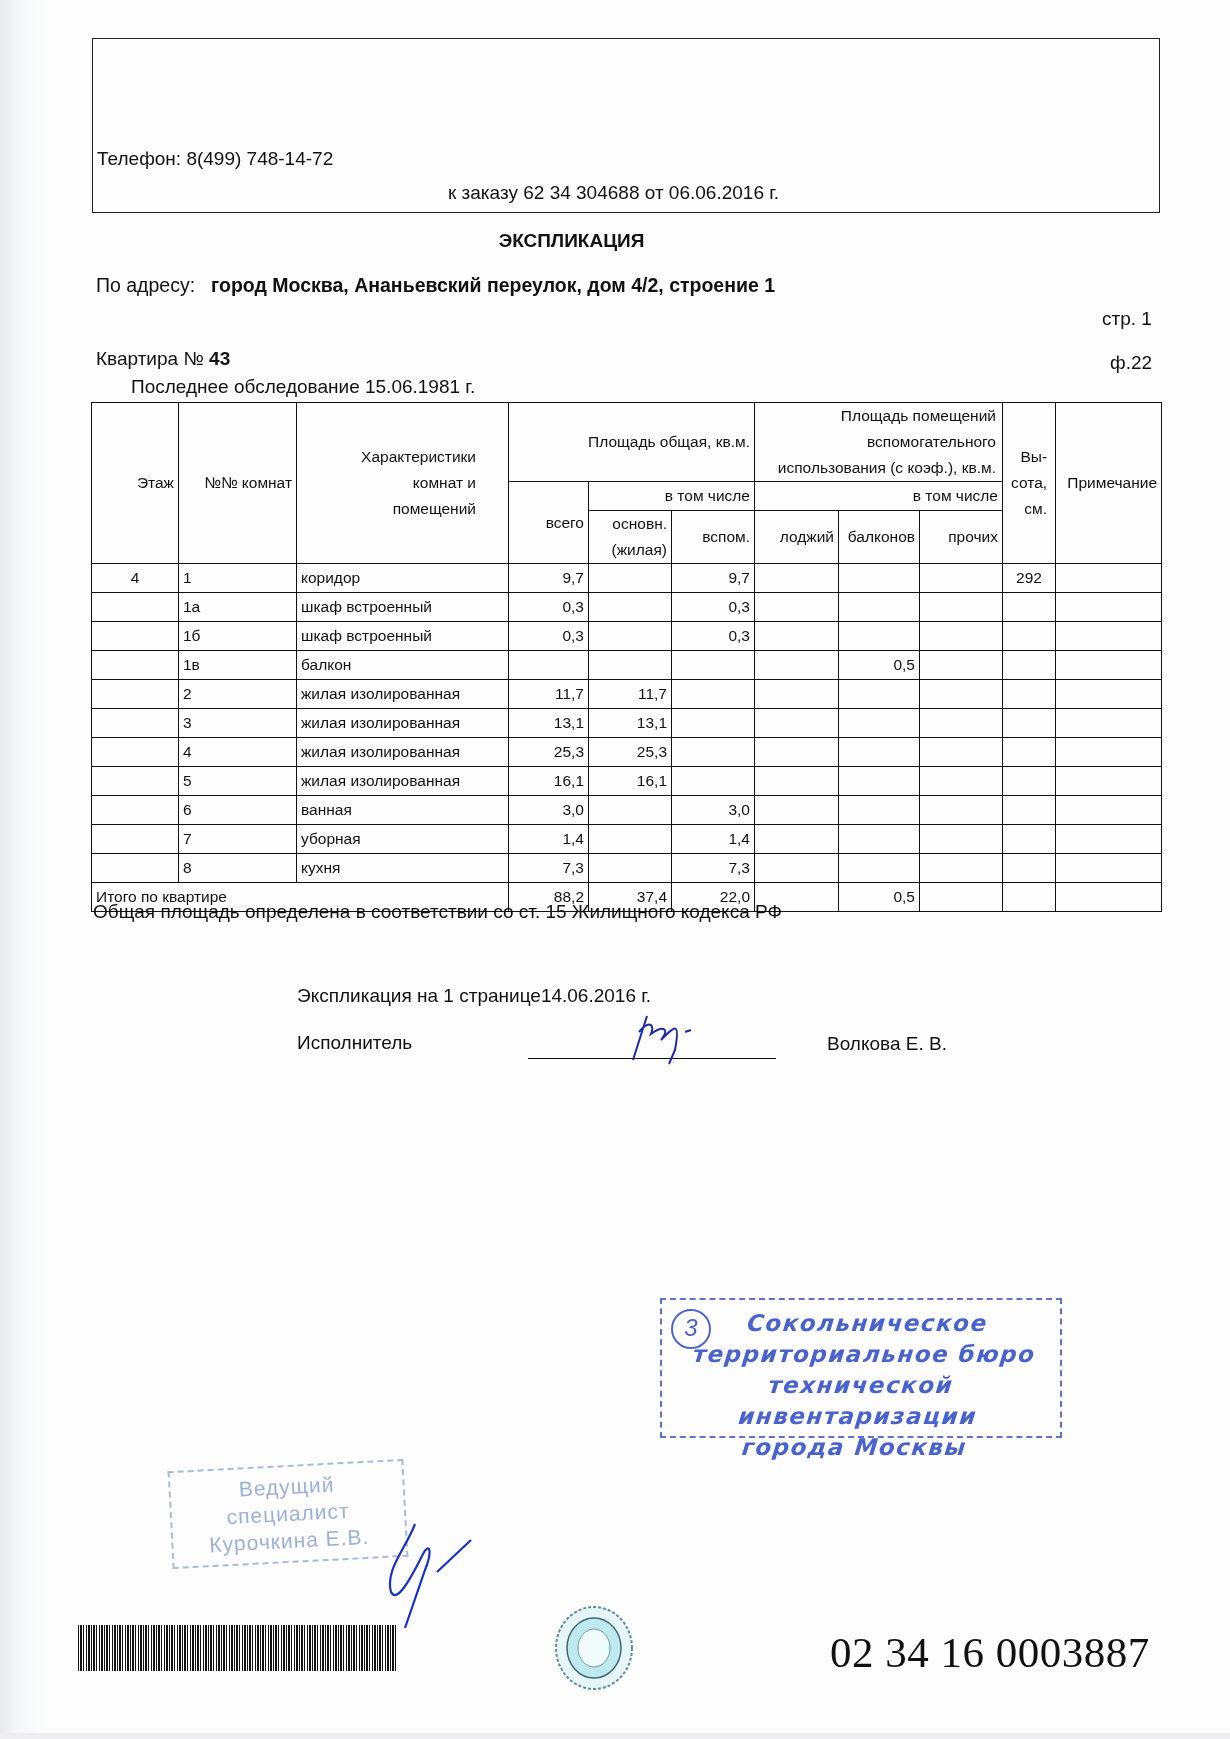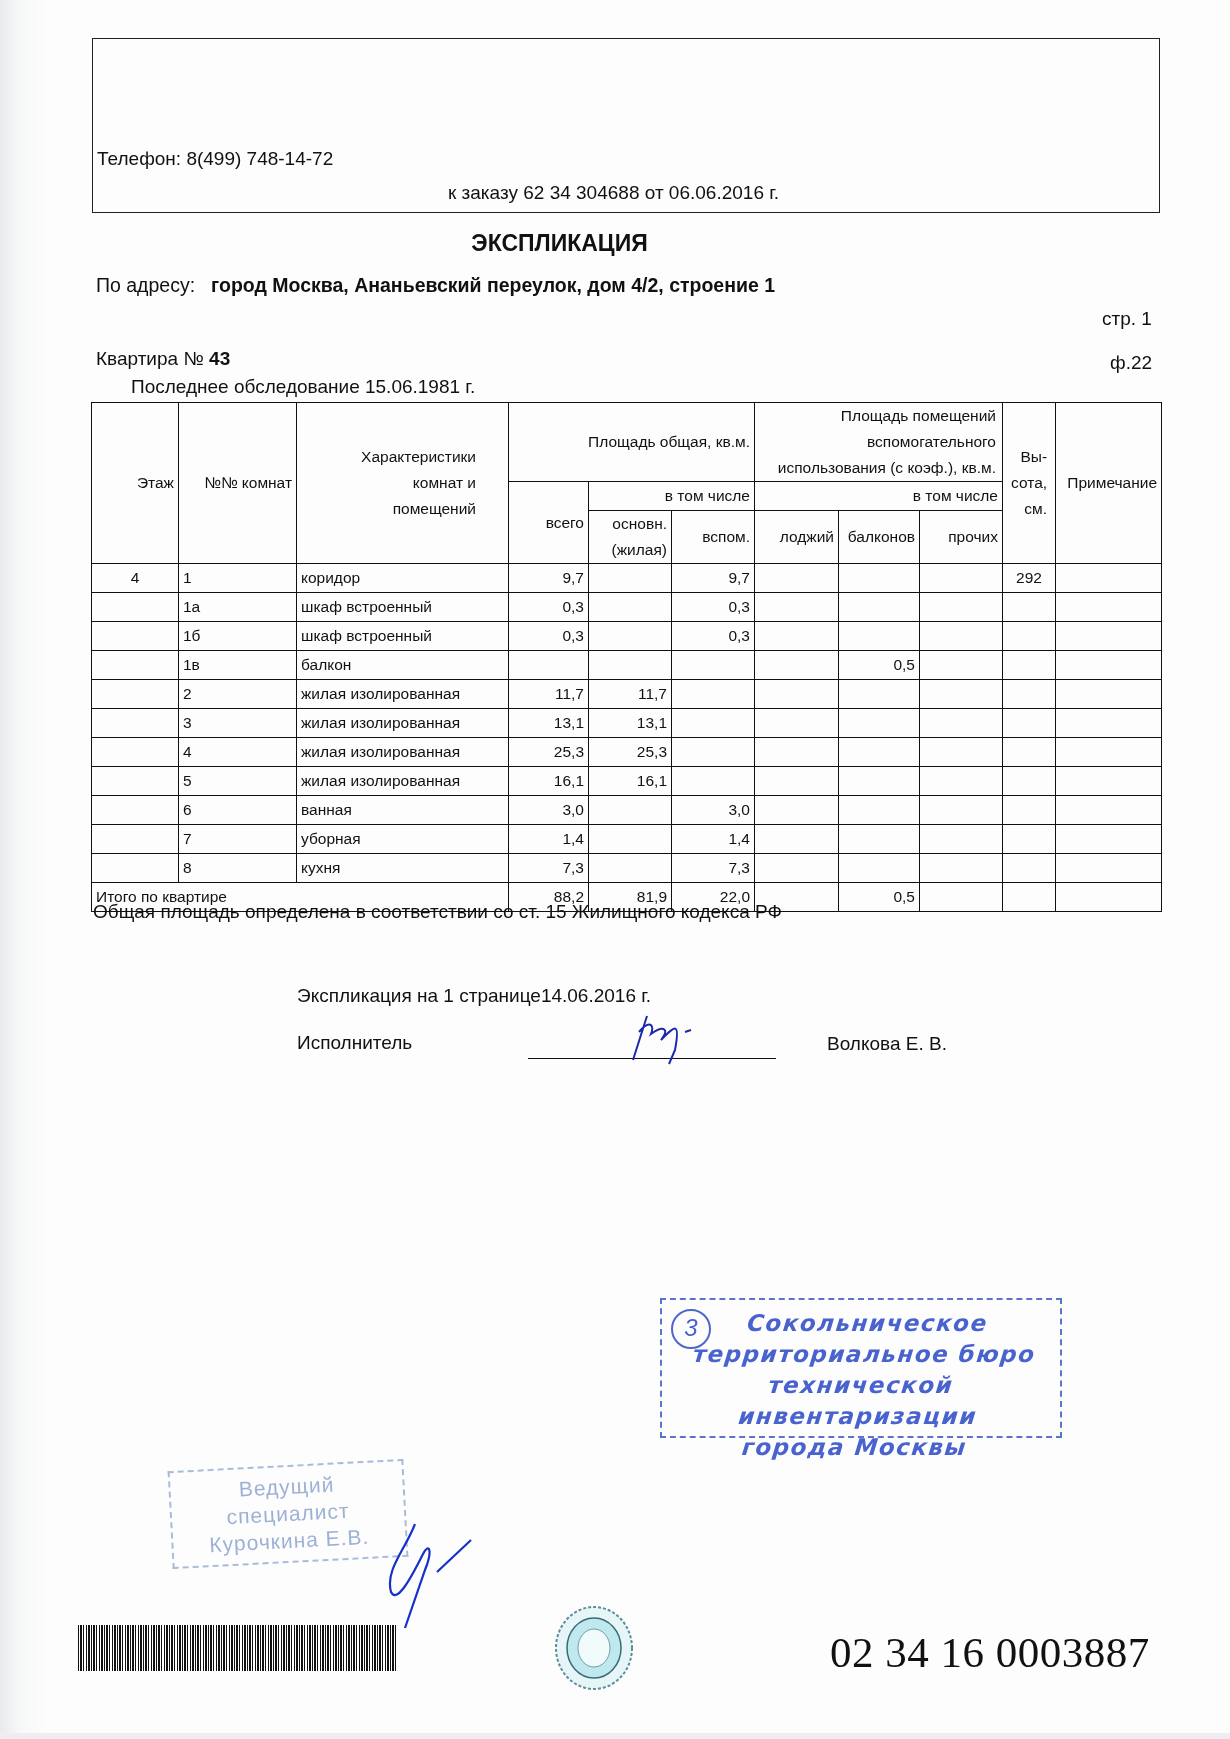--- a/index.html
+++ b/index.html
@@ -8,21 +8,21 @@
     background:#fdfdfd;
     font-family:"Liberation Sans", sans-serif; color:#111;
   }
   .abs { position:absolute; }
   .edge-l { left:0; top:0; width:48px; height:1739px;
     background:linear-gradient(to right,#e9eaec 0,#f6f7f8 18px,#fdfdfd 48px); }
   .edge-b { left:0; bottom:0; width:1230px; height:6px; background:#eeeef0; }
   .hdr-box { left:92px; top:38px; width:1068px; height:175px; border:1.5px solid #222; box-sizing:border-box; }
   .hdr-line { position:absolute; font-size:19px; white-space:nowrap; }
   .center { left:0; right:0; text-align:center; }
-  .title { left:4px; width:1111px; top:230px; text-align:center; font-size:23px; font-weight:bold; }
+  .title { left:16px; width:1111px; top:230px; text-align:center; font-size:19px; font-weight:bold; }
   .addr { left:96px; top:274px; font-size:19.5px; white-space:nowrap; }
   .addr b { margin-left:16px; }
   .small19 { font-size:19px; white-space:nowrap; }
   table.expl { position:absolute; left:91px; top:402px; border-collapse:collapse; table-layout:fixed; }
   table.expl td, table.expl th { border:1.5px solid #111; font-weight:normal; font-size:15.5px; padding:0 4px; overflow:hidden; white-space:nowrap; }
   table.expl th { text-align:right; line-height:26px; }
   table.expl td { height:28px; }
   .r { text-align:right; } .c { text-align:center; } .l { text-align:left; }
   .wrap { white-space:normal !important; }
   .stamp-blue { left:660px; top:1298px; width:402px; height:140px; border:2px dashed #4a63c9; box-sizing:border-box; color:#3552c9; opacity:.9; }
@@ -238,21 +238,21 @@
         <td class="r">7,3</td>
         <td class="r"></td>
         <td class="r"></td>
         <td class="r"></td>
         <td class="c"></td>
         <td class="l"></td>
       </tr>
       <tr>
     <td colspan="3" class="l">Итого по квартире</td>
     <td class="r">88,2</td>
-    <td class="r">81,9</td>
+    <td class="r">37,4</td>
     <td class="r">22,0</td>
     <td class="r"></td>
     <td class="r">0,5</td>
     <td class="r"></td>
     <td class="c"></td>
     <td></td>
   </tr>
 </tbody>
   </table>
 

